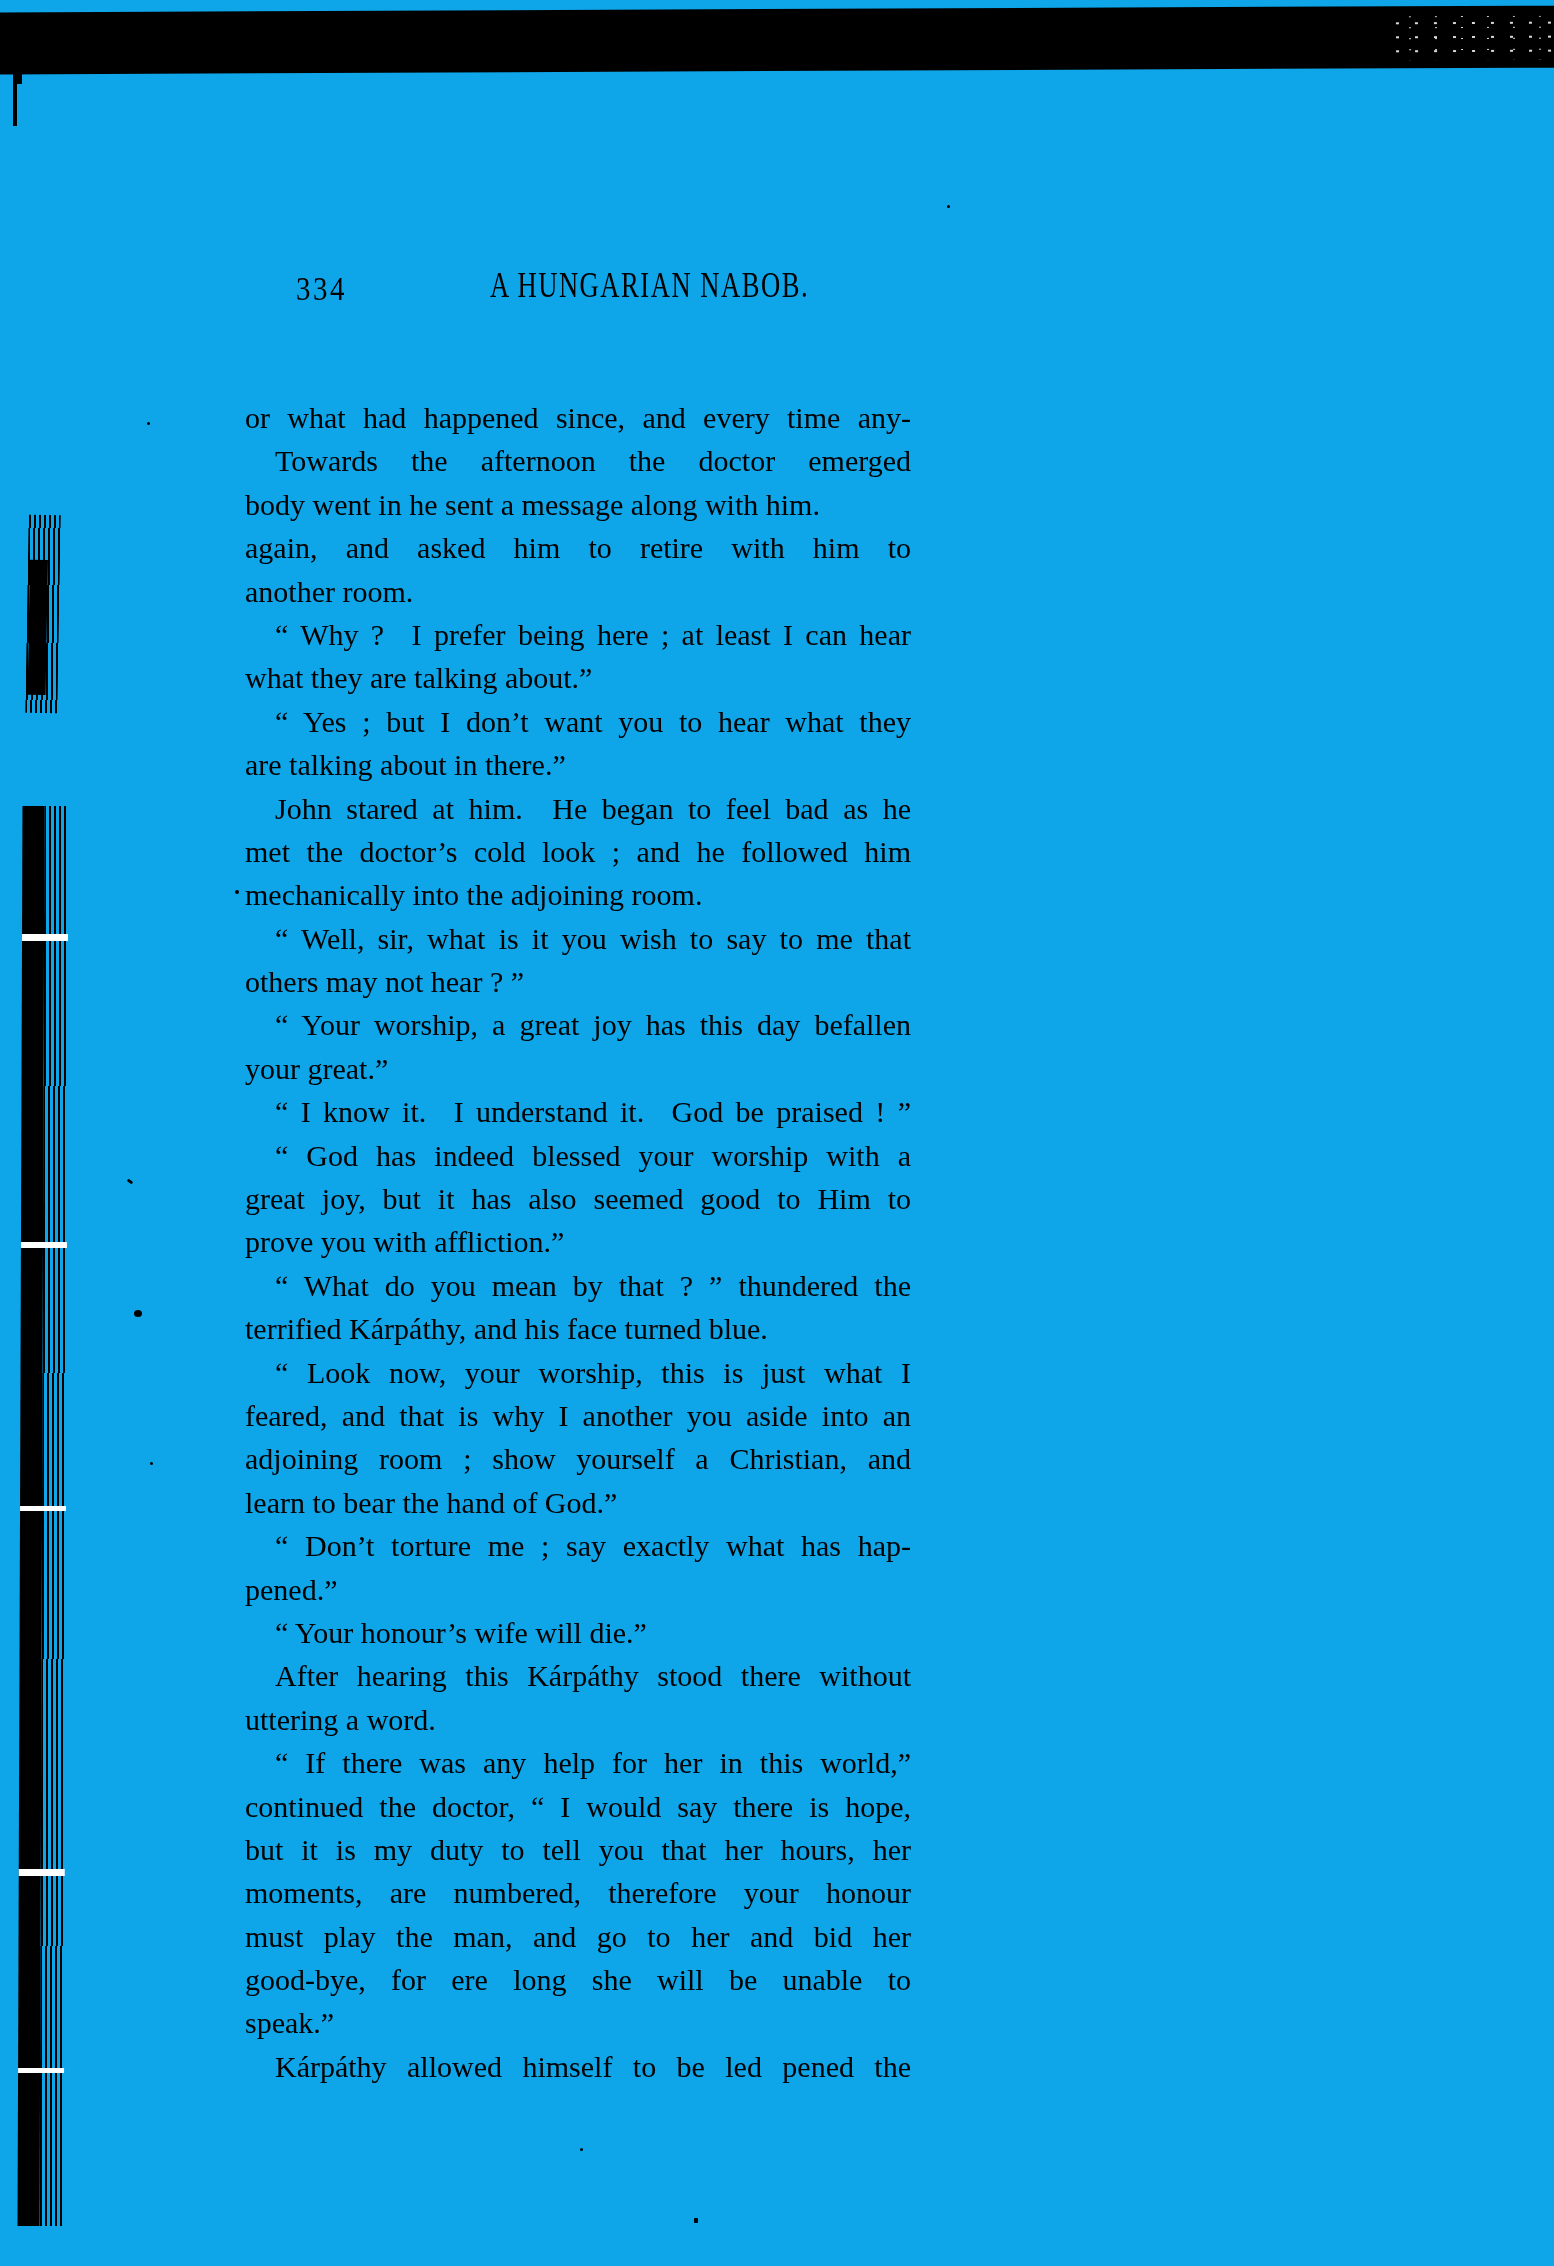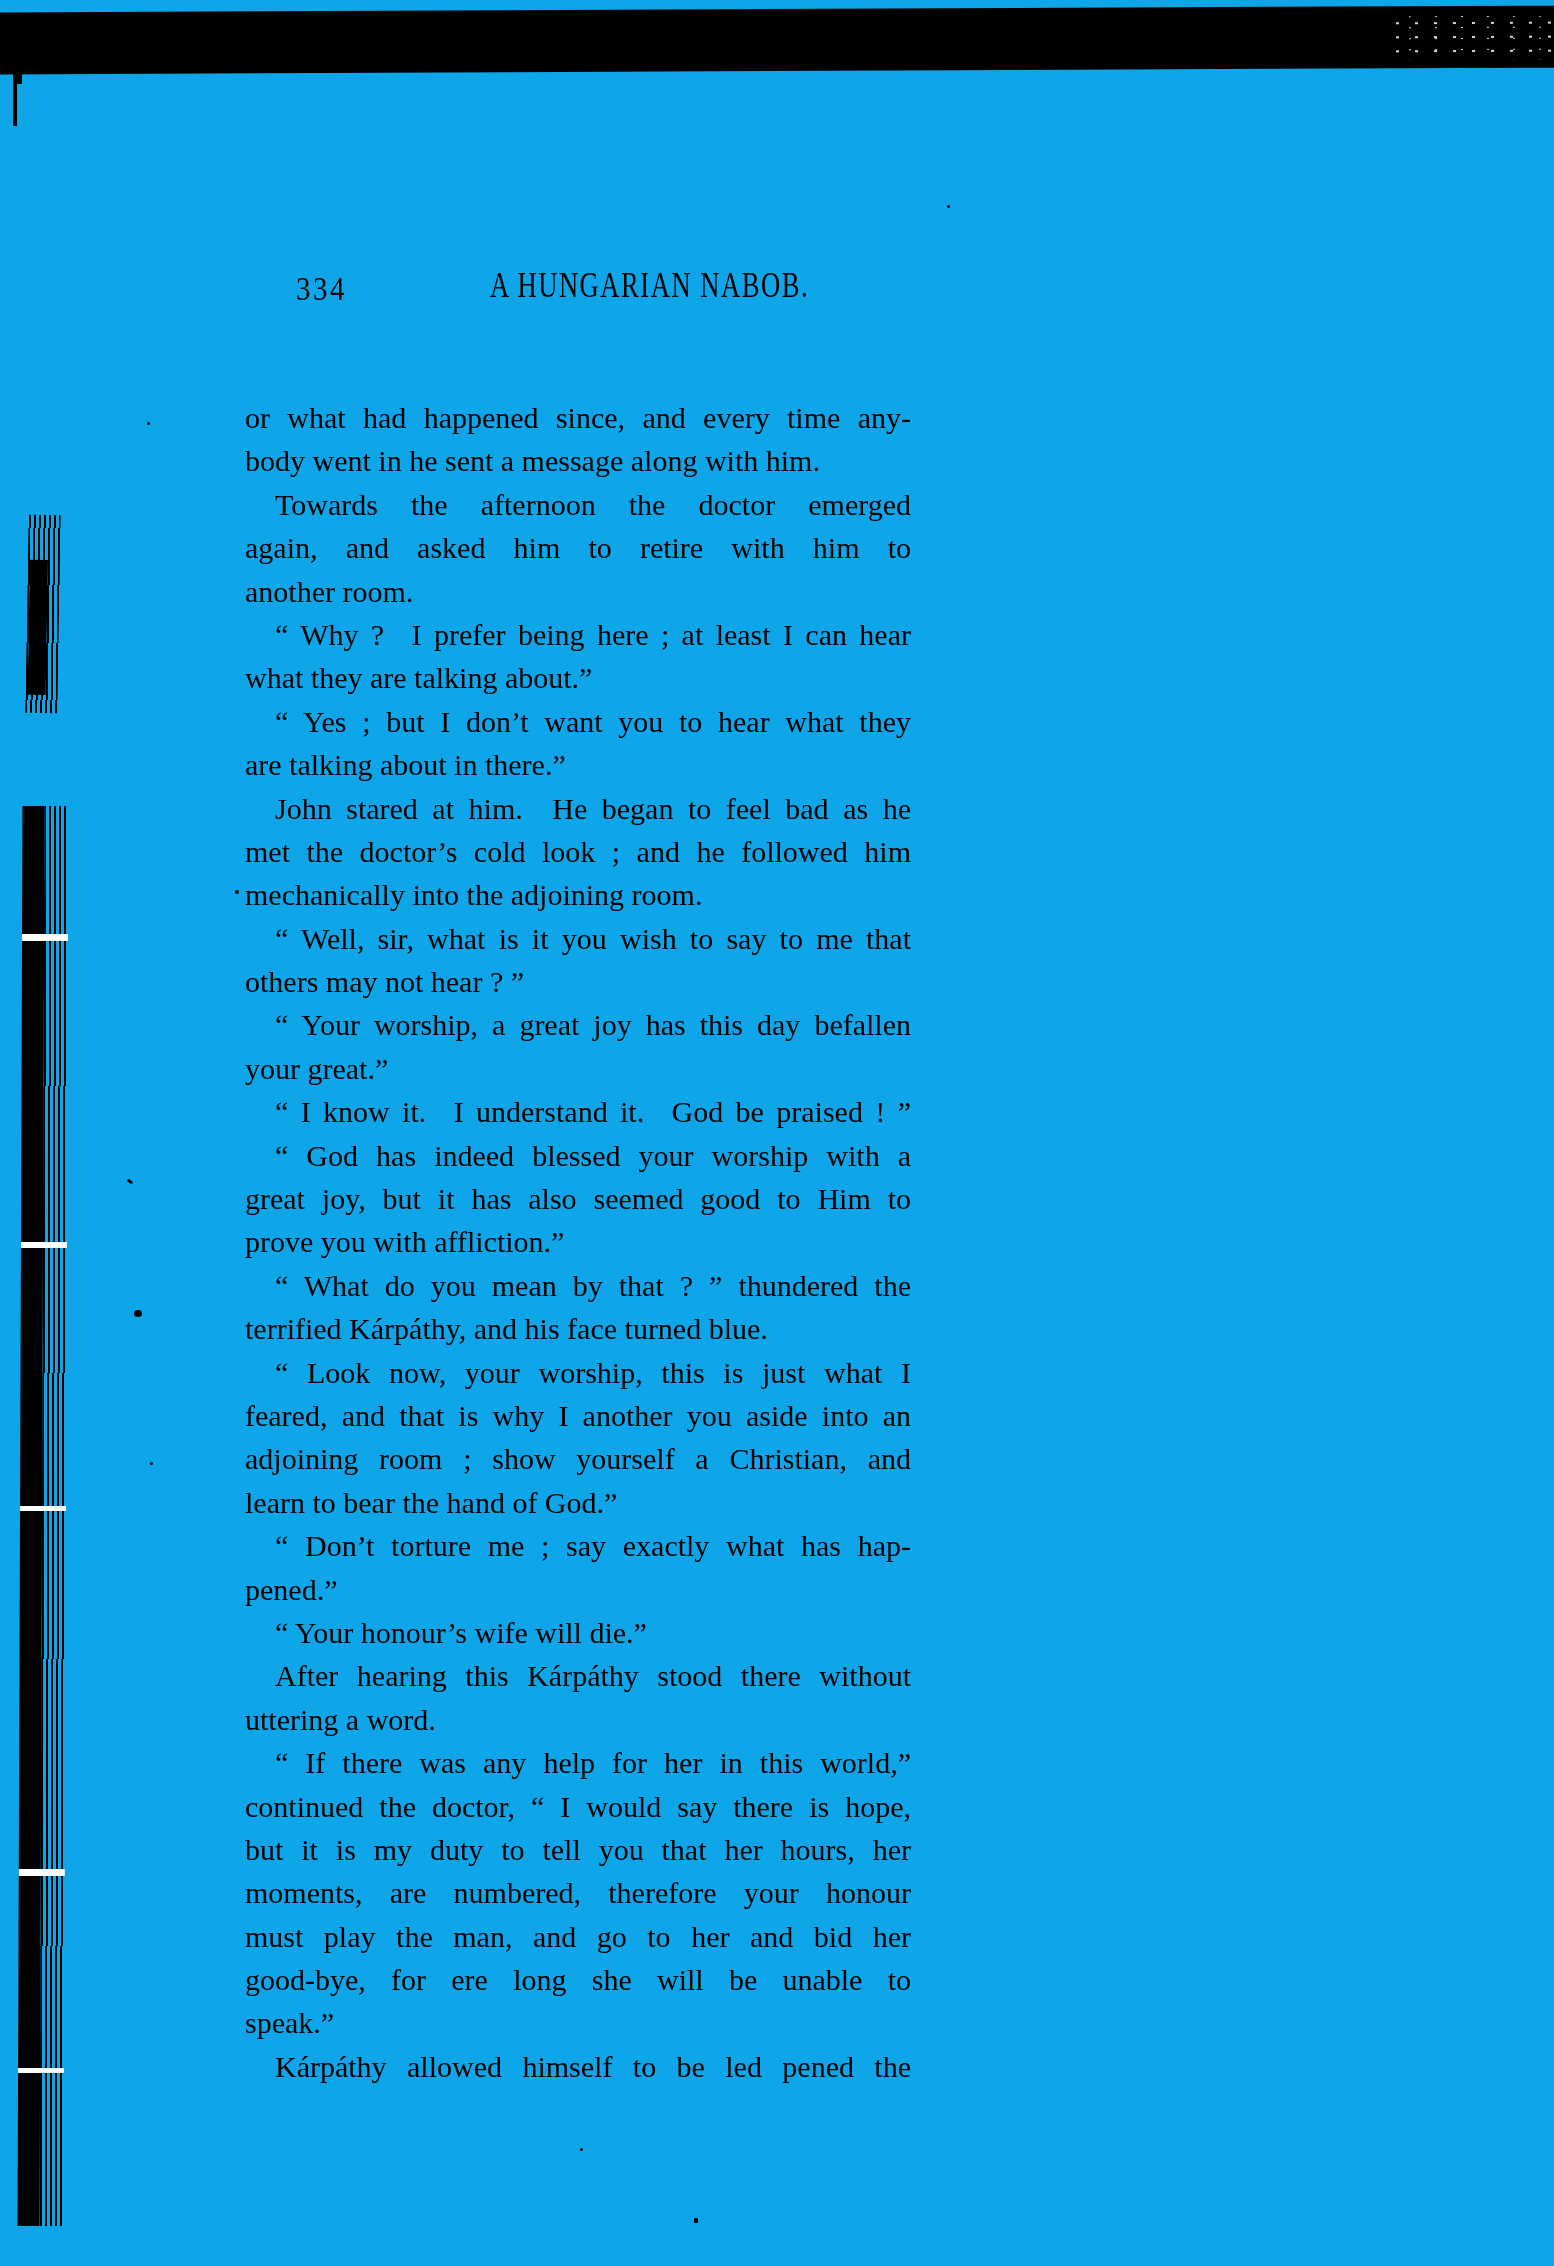--- a/index.html
+++ b/index.html
@@ -107,22 +107,22 @@
   <div class="speck" style="left:150px;top:1462px;width:3px;height:3px;"></div>
   <div class="speck" style="left:947px;top:205px;width:3px;height:3px;"></div>
   <div class="speck" style="left:694px;top:2218px;width:4px;height:5px;border-radius:1px;"></div>
   <div class="speck" style="left:580px;top:2148px;width:3px;height:3px;"></div>
 
   <div class="pageno">334</div>
   <div class="runtitle">A HUNGARIAN NABOB.</div>
 
   <div class="bodytext">
       <div class="line">or what had happened since, and every time any-</div>
+      <div class="line indent">Towards the afternoon the doctor emerged</div>
       <div class="line end">body went in he sent a message along with him.</div>
-      <div class="line indent">Towards the afternoon the doctor emerged</div>
       <div class="line">again, and asked him to retire with him to</div>
       <div class="line end">another room.</div>
       <div class="line indent">“ Why ?  I prefer being here ; at least I can hear</div>
       <div class="line end">what they are talking about.”</div>
       <div class="line indent">“ Yes ; but I don’t want you to hear what they</div>
       <div class="line end">are talking about in there.”</div>
       <div class="line indent">John stared at him.  He began to feel bad as he</div>
       <div class="line">met the doctor’s cold look ; and he followed him</div>
       <div class="line end">mechanically into the adjoining room.</div>
       <div class="line indent">“ Well, sir, what is it you wish to say to me that</div>

